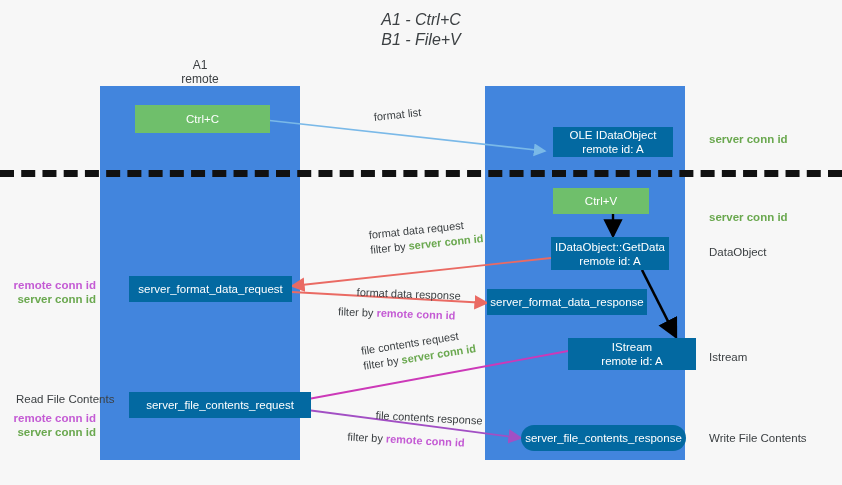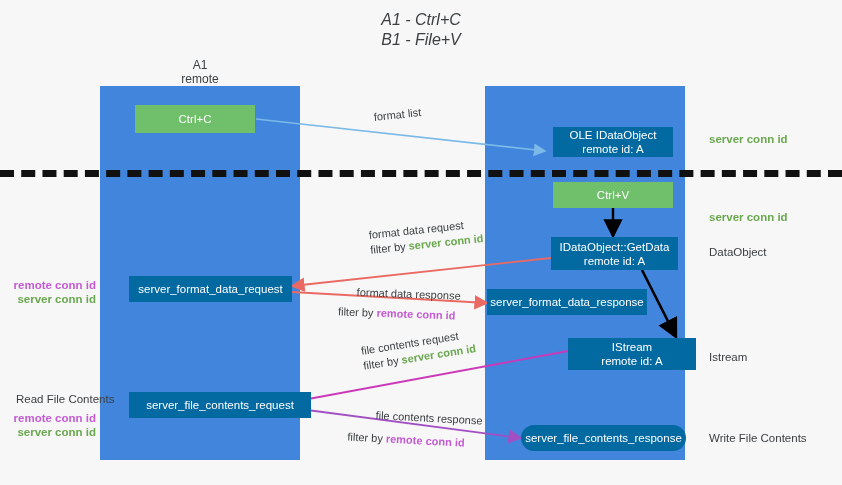--- a/index.html
+++ b/index.html
@@ -151,34 +151,34 @@
 
     <line x1="292" y1="292" x2="487" y2="303" stroke="#ea6a63" stroke-width="1.8" marker-end="url(#ah-red)"></line>
 
     <line x1="568" y1="351" x2="292" y2="402" stroke="#cc39b8" stroke-width="1.8" marker-end="url(#ah-magenta)"></line>
 
     <line x1="292" y1="408" x2="521" y2="438" stroke="#a24fc4" stroke-width="1.8" marker-end="url(#ah-purple)"></line>
   </svg>
 
   <div class="abs" id="dashline"></div>
 
-  <div class="abs box green" style="left:135px; top:105px; width:120px; height:28px;">
+  <div class="abs box green" style="left:135px; top:105px; width:135px; height:28px;">
     <span>Ctrl+C</span>
   </div>
 
   <div class="abs box orange" style="left:553px; top:127px; width:120px; height:30px;">
     <span>OLE IDataObject</span>
     <span>remote id: A</span>
   </div>
 
-  <div class="abs box green" style="left:553px; top:182px; width:120px; height:26px;justify-content:center;">
+  <div class="abs box green" style="left:553px; top:188px; width:96px; height:26px;justify-content:center;">
     <span>Ctrl+V</span>
   </div>
 
-  <div class="abs box orange" style="left:551px; top:237px; width:127px; height:33px;text-align:right;">
+  <div class="abs box orange" style="left:551px; top:237px; width:118px; height:33px;text-align:right;">
     <span>IDataObject::GetData</span>
     <span>remote id: A</span>
   </div>
 
   <div class="abs box orange" style="left:568px; top:338px; width:128px; height:32px;">
     <span>IStream</span>
     <span>remote id: A</span>
   </div>
 
   <div class="abs box orange" style="left:129px; top:276px; width:163px; height:26px;">

